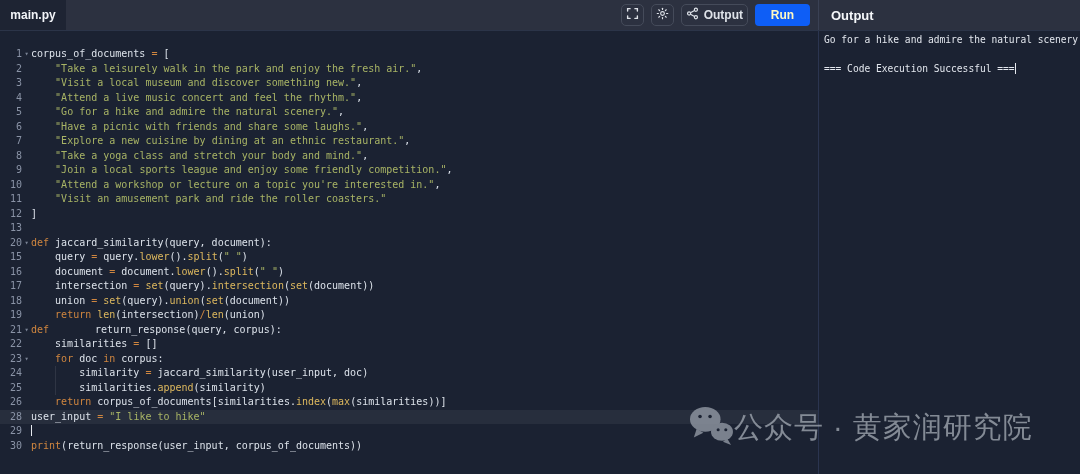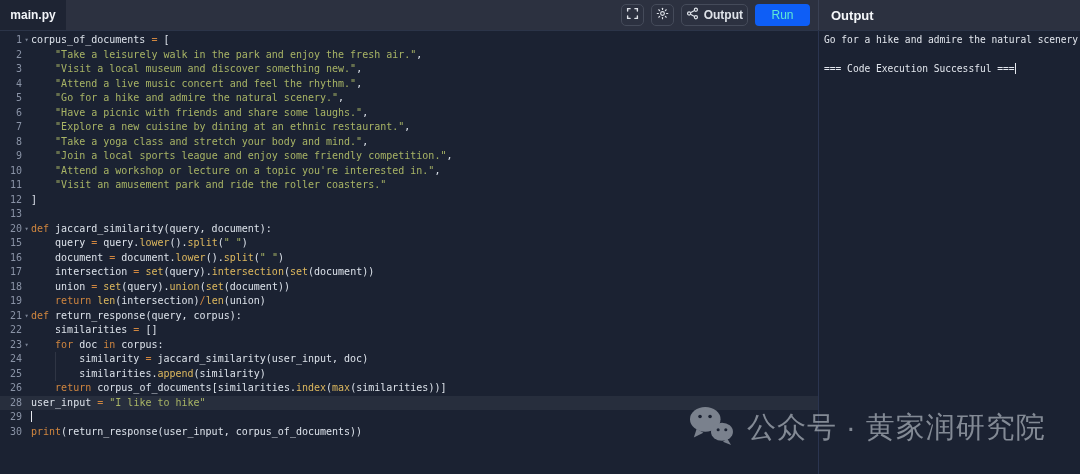--- a/index.html
+++ b/index.html
@@ -8,47 +8,47 @@
 
   
   .topbar { display:flex; height:30px; background:#2c3140; }
   .editor-header { width:818px; display:flex; align-items:center; }
   .tab { height:30px; width:66px; background:#1e2433; color:#f2f4f8; font-size:12px; font-weight:600;
          display:flex; align-items:center; justify-content:center; cursor:pointer; }
   .toolbar { margin-left:auto; display:flex; align-items:center; gap:7px; padding-right:8px; }
   .tbtn { height:22px; min-width:23px; padding:0 4px; background:transparent; border:1px solid #454b5a;
           border-radius:5px; display:flex; align-items:center; justify-content:center; gap:5px;
           color:#dfe3e9; font-size:12px; font-weight:600; font-family:"Liberation Sans",sans-serif; cursor:pointer; }
-  .run-btn { height:22px; width:55px; border:none; border-radius:4px; background:#0e5ef6; color:#5eead4;
-             font-size:12px; font-weight:400; font-family:"Liberation Sans",sans-serif; cursor:pointer; }
+  .run-btn { height:22px; width:55px; border:none; border-radius:4px; background:#0e5ef6; color:#fef9c3;
+             font-size:12px; font-weight:700; font-family:"Liberation Sans",sans-serif; cursor:pointer; }
   .output-header { flex:1; display:flex; align-items:center; padding-left:12px; border-left:1px solid #3a4154;
                    color:#f5f7fa; font-size:13px; font-weight:600; }
 
   
   .main { display:flex; height:444px; border-top:1px solid #2b3448; }
-  .editor { width:818px; height:100%; background:#1b2232; padding-top:2px; overflow:hidden; cursor:text; }
+  .editor { width:818px; height:100%; background:#1b2232; padding-top:16px; overflow:hidden; cursor:text; }
   .divider { width:1px; background:#2b3550; cursor:col-resize; }
   .output { flex:1; background:#1b2232; padding:2px 0 0 5px; overflow:hidden; }
 
   
   .code-line { position:relative; height:14.5px; line-height:14.5px; white-space:pre;
                font-family:"DejaVu Sans Mono", monospace; font-size:10px; color:#dce2ea; }
   .code-line.hl { background:rgba(255,255,255,0.055); }
   .ln { display:inline-block; width:22px; text-align:right; color:#8a93a6; user-select:none; }
   .fold { display:inline-block; width:9px; text-align:center; color:#7b8496; font-size:7px; vertical-align:top; cursor:pointer; }
   .lc { white-space:pre; }
   .caret { display:inline-block; width:1px; height:11px; background:#e6e9ef; vertical-align:-2px; }
   .iguide { position:absolute; left:55px; top:0; bottom:0; border-left:1px solid rgba(255,255,255,0.09); }
 
   
   .out-line { height:14.5px; line-height:14.5px; white-space:pre;
               font-family:"DejaVu Sans Mono", monospace; font-size:9.6px; color:#e3e7ee; }
 
   
-  .watermark { position:absolute; left:688px; top:405px; display:flex; align-items:center; gap:13px;
+  .watermark { position:absolute; left:688px; top:405px; display:flex; align-items:center; 
                opacity:0.82; pointer-events:none; }
   .wm-text { color:#9aa1ab; font-size:29px; font-weight:500; letter-spacing:1px;
              font-family:"Liberation Sans", sans-serif; white-space:nowrap; }
 </style>
 </head>
 <body>
 
 <div class="app">
 
   <div class="topbar">
@@ -119,21 +119,21 @@
           <div class="code-line"><span class="ln">10</span><span class="fold"></span><span class="lc"><span style="color: rgb(220, 226, 234);">    </span><span style="color: rgb(168, 180, 101);">"Attend a workshop or lecture on a topic you're interested in."</span><span style="color: rgb(220, 226, 234);">,</span></span></div>
           <div class="code-line"><span class="ln">11</span><span class="fold"></span><span class="lc"><span style="color: rgb(220, 226, 234);">    </span><span style="color: rgb(168, 180, 101);">"Visit an amusement park and ride the roller coasters."</span></span></div>
           <div class="code-line"><span class="ln">12</span><span class="fold"></span><span class="lc"><span style="color: rgb(220, 226, 234);">]</span></span></div>
           <div class="code-line"><span class="ln">13</span><span class="fold"></span><span class="lc"></span></div>
           <div class="code-line"><span class="ln">20</span><span class="fold">▾</span><span class="lc"><span style="color: rgb(208, 134, 63);">def</span><span style="color: rgb(220, 226, 234);"> jaccard_similarity(query, document):</span></span></div>
           <div class="code-line"><span class="ln">15</span><span class="fold"></span><span class="lc"><span style="color: rgb(220, 226, 234);">    query </span><span style="color: rgb(207, 134, 64);">=</span><span style="color: rgb(220, 226, 234);"> query.</span><span style="color: rgb(221, 184, 94);">lower</span><span style="color: rgb(220, 226, 234);">().</span><span style="color: rgb(221, 184, 94);">split</span><span style="color: rgb(220, 226, 234);">(</span><span style="color: rgb(168, 180, 101);">" "</span><span style="color: rgb(220, 226, 234);">)</span></span></div>
           <div class="code-line"><span class="ln">16</span><span class="fold"></span><span class="lc"><span style="color: rgb(220, 226, 234);">    document </span><span style="color: rgb(207, 134, 64);">=</span><span style="color: rgb(220, 226, 234);"> document.</span><span style="color: rgb(221, 184, 94);">lower</span><span style="color: rgb(220, 226, 234);">().</span><span style="color: rgb(221, 184, 94);">split</span><span style="color: rgb(220, 226, 234);">(</span><span style="color: rgb(168, 180, 101);">" "</span><span style="color: rgb(220, 226, 234);">)</span></span></div>
           <div class="code-line"><span class="ln">17</span><span class="fold"></span><span class="lc"><span style="color: rgb(220, 226, 234);">    intersection </span><span style="color: rgb(207, 134, 64);">=</span><span style="color: rgb(220, 226, 234);"> </span><span style="color: rgb(221, 184, 94);">set</span><span style="color: rgb(220, 226, 234);">(query).</span><span style="color: rgb(221, 184, 94);">intersection</span><span style="color: rgb(220, 226, 234);">(</span><span style="color: rgb(221, 184, 94);">set</span><span style="color: rgb(220, 226, 234);">(document))</span></span></div>
           <div class="code-line"><span class="ln">18</span><span class="fold"></span><span class="lc"><span style="color: rgb(220, 226, 234);">    union </span><span style="color: rgb(207, 134, 64);">=</span><span style="color: rgb(220, 226, 234);"> </span><span style="color: rgb(221, 184, 94);">set</span><span style="color: rgb(220, 226, 234);">(query).</span><span style="color: rgb(221, 184, 94);">union</span><span style="color: rgb(220, 226, 234);">(</span><span style="color: rgb(221, 184, 94);">set</span><span style="color: rgb(220, 226, 234);">(document))</span></span></div>
           <div class="code-line"><span class="ln">19</span><span class="fold"></span><span class="lc"><span style="color: rgb(220, 226, 234);">    </span><span style="color: rgb(208, 134, 63);">return</span><span style="color: rgb(220, 226, 234);"> </span><span style="color: rgb(221, 184, 94);">len</span><span style="color: rgb(220, 226, 234);">(intersection)</span><span style="color: rgb(207, 134, 64);">/</span><span style="color: rgb(221, 184, 94);">len</span><span style="color: rgb(220, 226, 234);">(union)</span></span></div>
-          <div class="code-line"><span class="ln">21</span><span class="fold">▾</span><span class="lc"><span style="color: rgb(208, 134, 63);">def</span><span style="color: rgb(220, 226, 234);"> return_response(query, corpus):</span></span></div>
+          <div class="code-line"><span class="ln">21</span><span class="fold">▾</span><span class="lc"><span style="color: rgb(208, 134, 63);">def</span><span style="color: rgb(220, 226, 234); margin-left: 40px;"> return_response(query, corpus):</span></span></div>
           <div class="code-line"><span class="ln">22</span><span class="fold"></span><span class="lc"><span style="color: rgb(220, 226, 234);">    similarities </span><span style="color: rgb(207, 134, 64);">=</span><span style="color: rgb(220, 226, 234);"> []</span></span></div>
           <div class="code-line"><span class="ln">23</span><span class="fold">▾</span><span class="lc"><span style="color: rgb(220, 226, 234);">    </span><span style="color: rgb(208, 134, 63);">for</span><span style="color: rgb(220, 226, 234);"> doc </span><span style="color: rgb(208, 134, 63);">in</span><span style="color: rgb(220, 226, 234);"> corpus:</span></span></div>
           <div class="code-line"><span class="ln">24</span><span class="fold"></span><span class="lc"><span style="color: rgb(220, 226, 234);">        similarity </span><span style="color: rgb(207, 134, 64);">=</span><span style="color: rgb(220, 226, 234);"> jaccard_similarity(user_input, doc)</span></span><span class="iguide"></span></div>
           <div class="code-line"><span class="ln">25</span><span class="fold"></span><span class="lc"><span style="color: rgb(220, 226, 234); text-align: right;">        similarities.</span><span style="color: rgb(221, 184, 94);">append</span><span style="color: rgb(220, 226, 234);">(similarity)</span></span><span class="iguide"></span></div>
           <div class="code-line"><span class="ln">26</span><span class="fold"></span><span class="lc"><span style="color: rgb(220, 226, 234);">    </span><span style="color: rgb(208, 134, 63);">return</span><span style="color: rgb(220, 226, 234);"> corpus_of_documents[similarities.</span><span style="color: rgb(221, 184, 94);">index</span><span style="color: rgb(220, 226, 234);">(</span><span style="color: rgb(221, 184, 94);">max</span><span style="color: rgb(220, 226, 234);">(similarities))]</span></span></div>
           <div class="code-line hl"><span class="ln">28</span><span class="fold"></span><span class="lc"><span style="color: rgb(220, 226, 234);">user_input </span><span style="color: rgb(207, 134, 64);">=</span><span style="color: rgb(220, 226, 234);"> </span><span style="color: rgb(168, 180, 101);">"I like to hike"</span></span></div>
           <div class="code-line"><span class="ln">29</span><span class="fold"></span><span class="lc"><span class="caret"></span></span></div>
           <div class="code-line"><span class="ln">30</span><span class="fold"></span><span class="lc"><span style="color: rgb(208, 134, 63);">print</span><span style="color: rgb(220, 226, 234);">(return_response(user_input, corpus_of_documents))</span></span></div>
         </div>
     </div>

